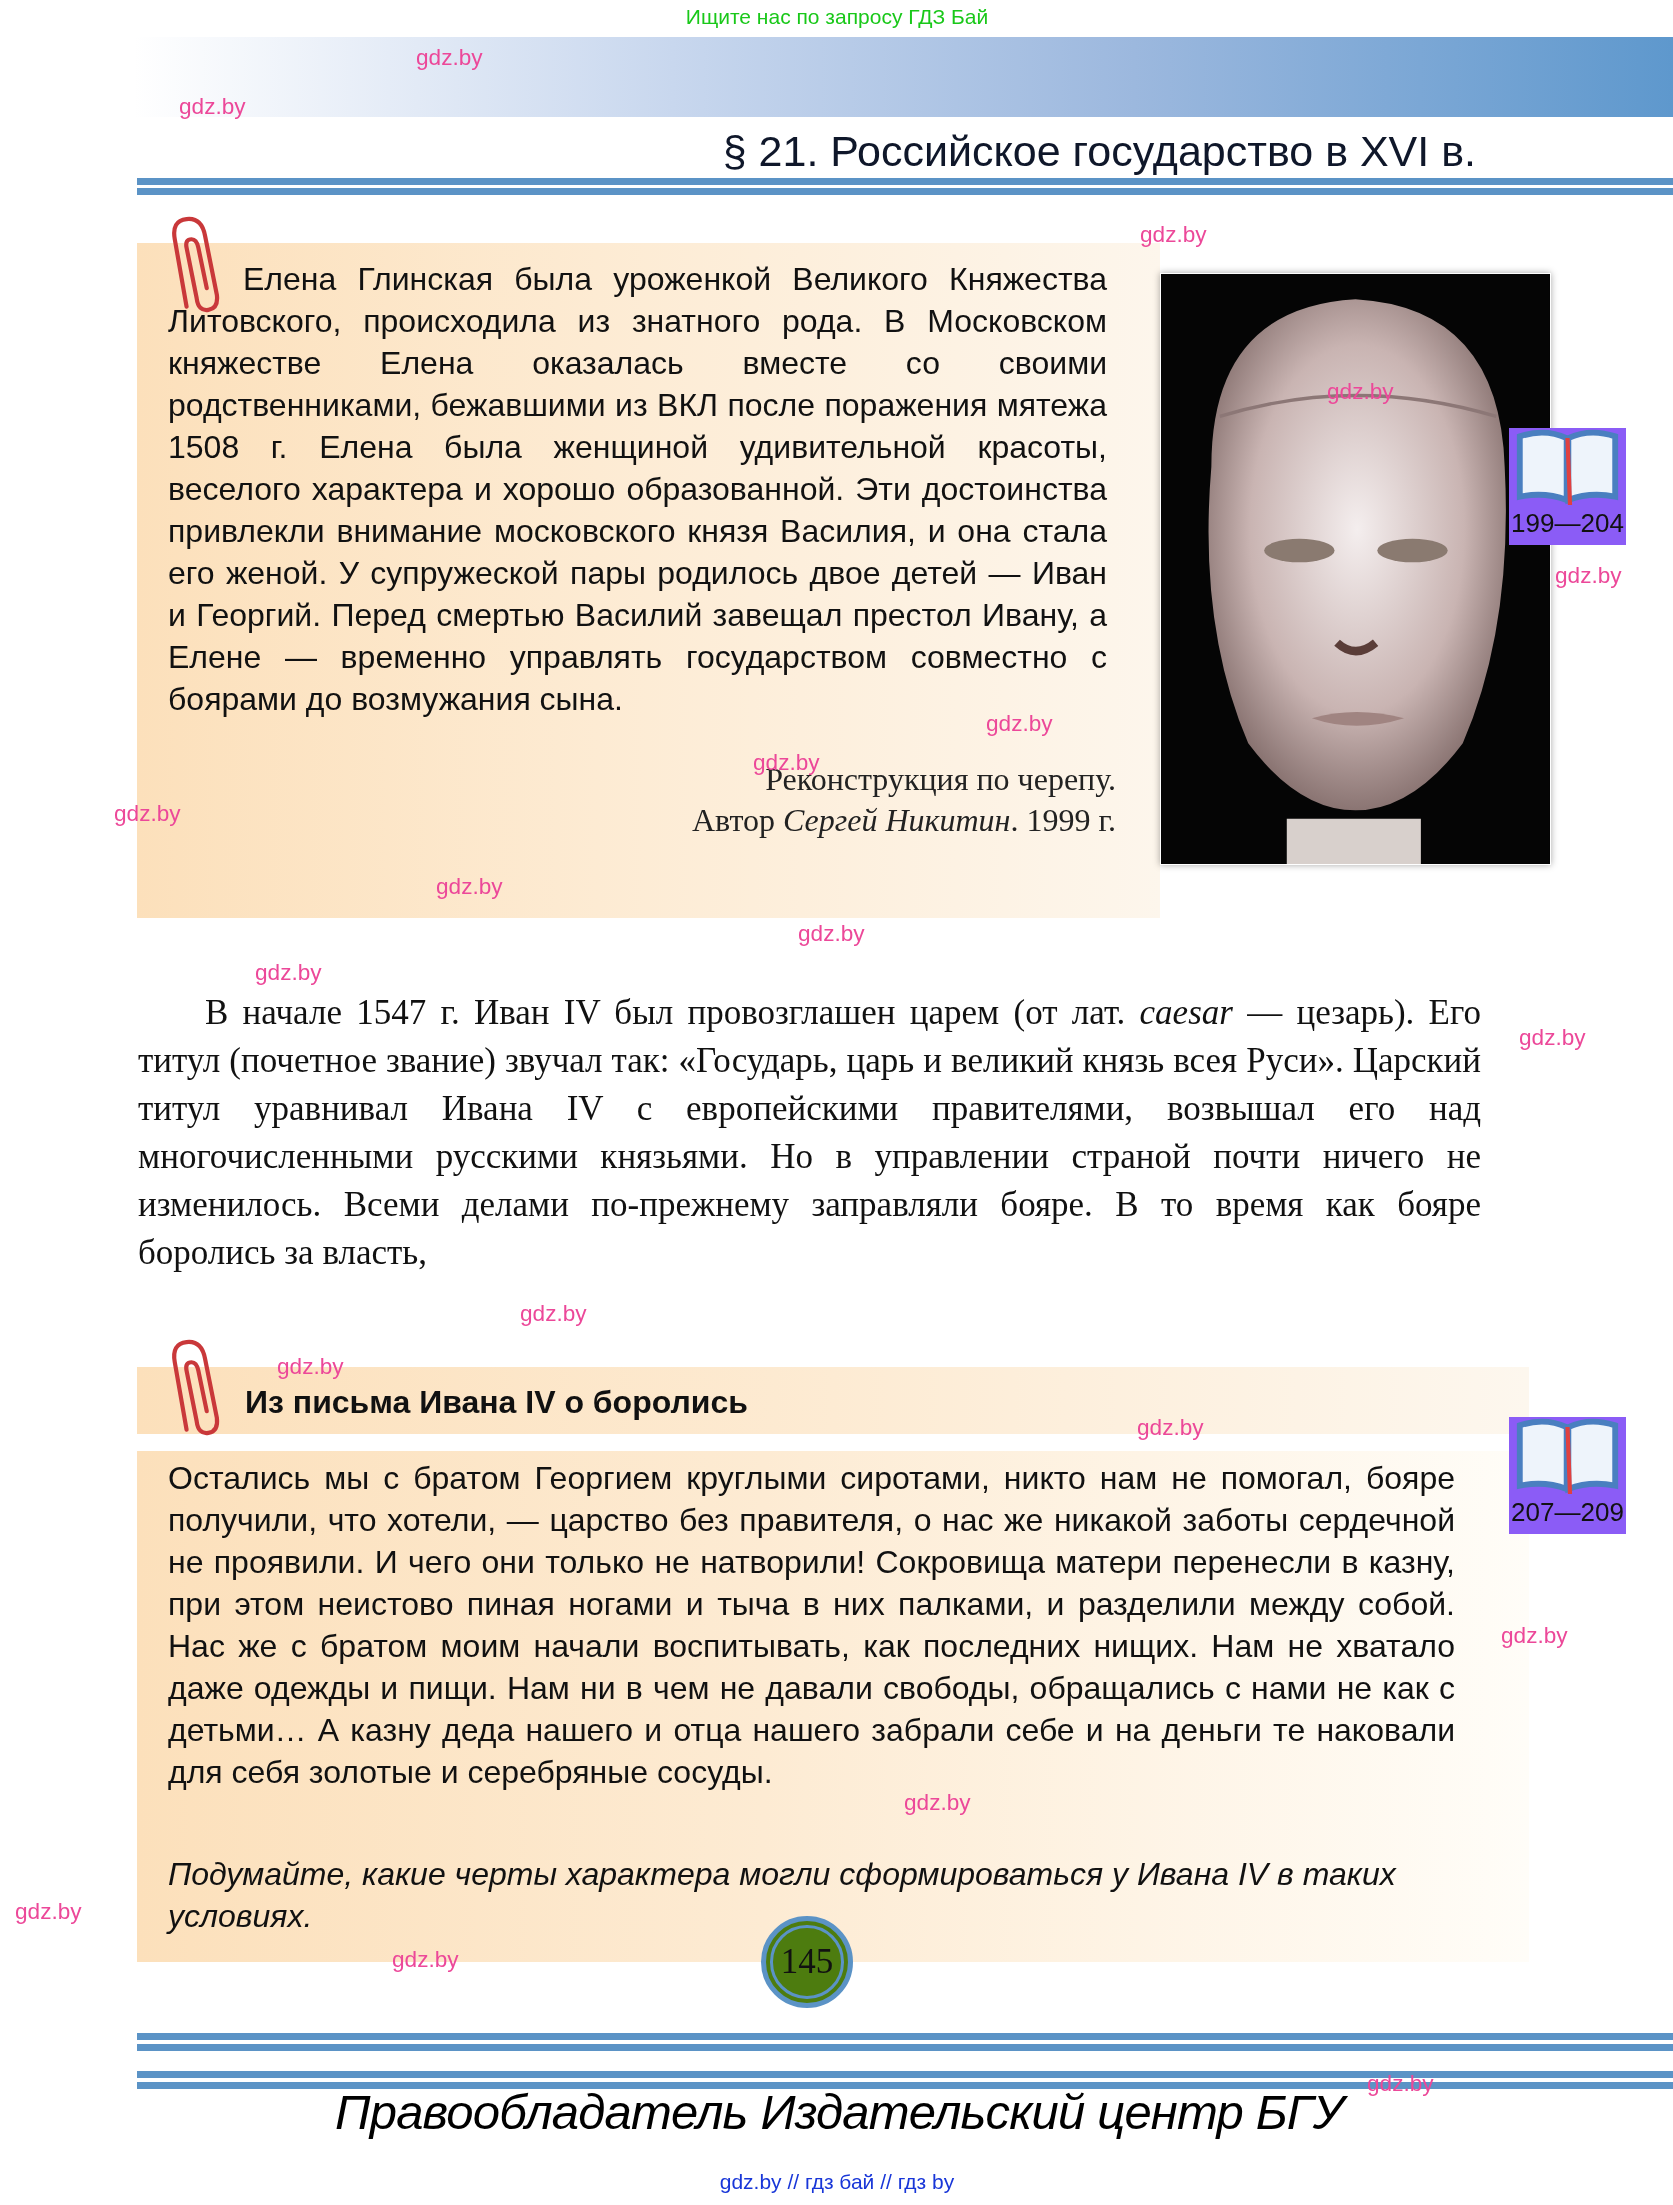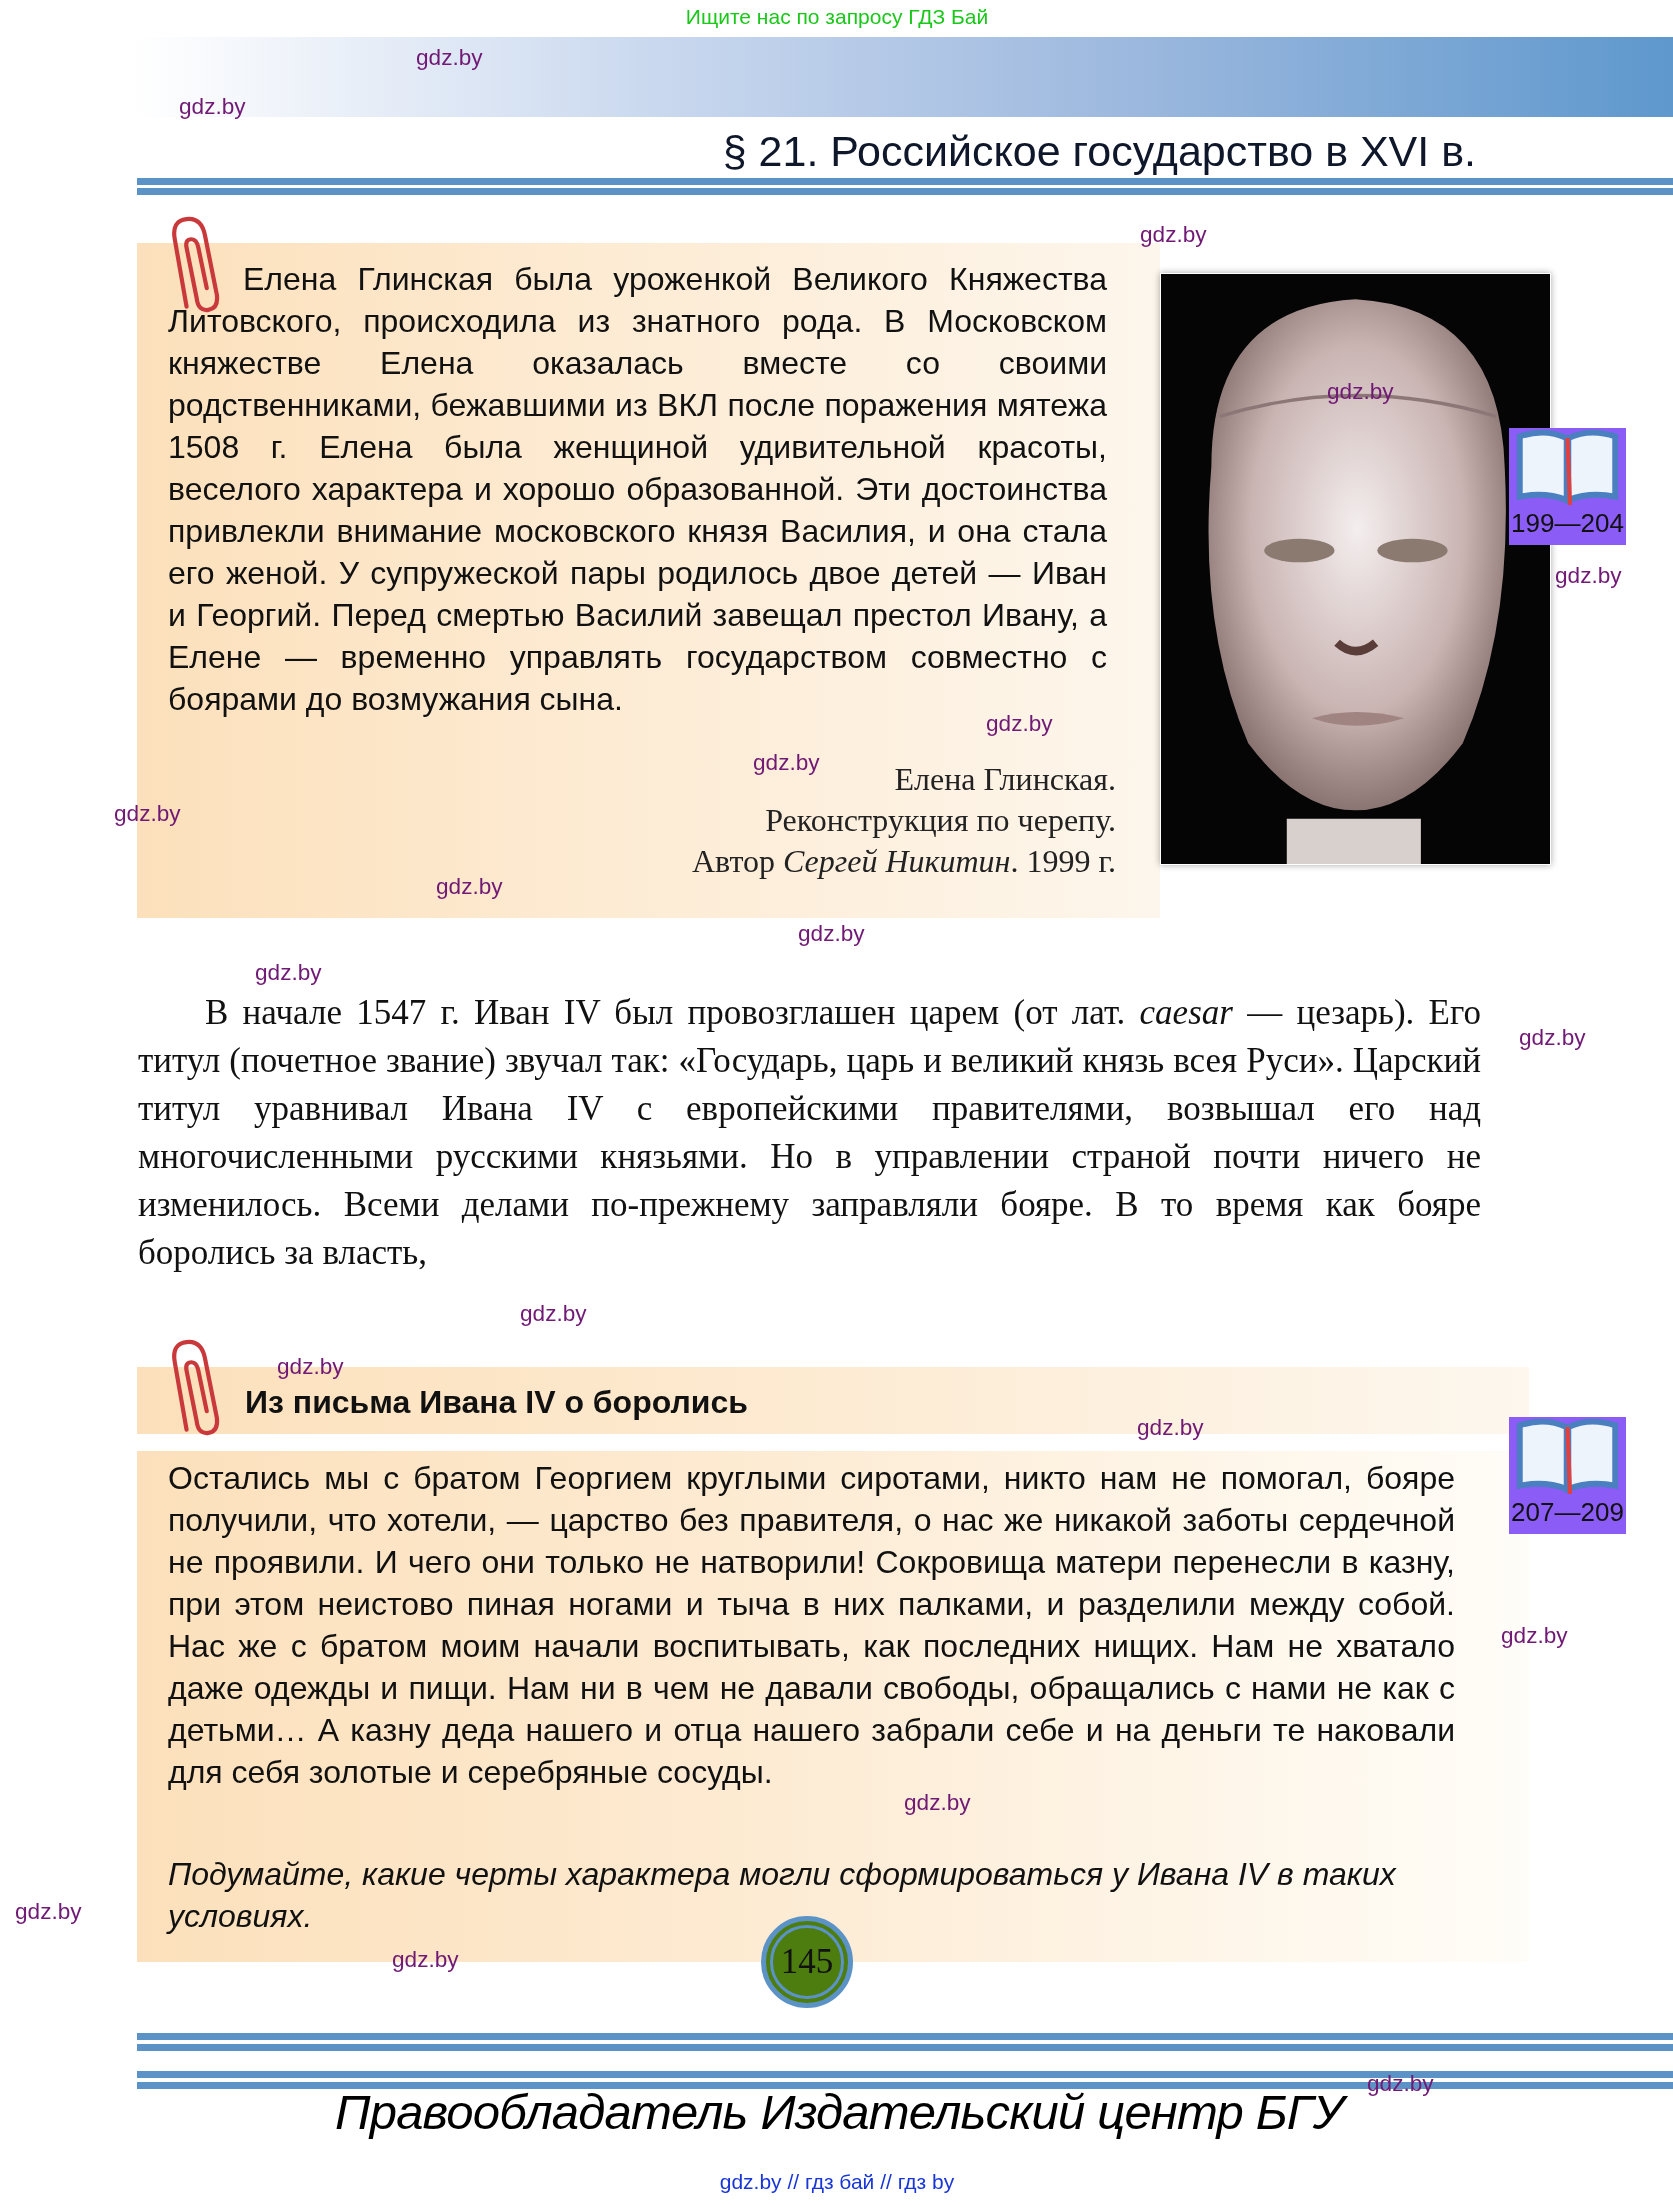--- a/index.html
+++ b/index.html
@@ -2,21 +2,21 @@
 <html style="font-size:13.4px"><head>
 <meta charset="utf-8">
 <style>
   html, body { margin:0; padding:0; }
   body { width:1674px; height:2205px; background:#ffffff; position:relative; overflow:hidden; font-family:"Liberation Sans", sans-serif; color:#111; }
   .abs { position:absolute; }
   .top-banner { left:0; top:5px; width:1674px; text-align:center; font-size:21px; color:#19c819; }
   .header-band { left:134px; top:37px; width:1539px; height:80px; background:linear-gradient(90deg,#ffffff 0%,#c8d7ee 35%,#9cb8de 65%,#5e98cd 100%); }
   .section-title { right:198px; top:127px; font-size:43px; color:#0f172a;text-align:center; }
   .rule { left:137px; width:1537px; height:6.7px; background:#5b93c6; }
-  .wm { font-size:22.6px; color:#701a75; }
+  .wm { font-size:22.6px; color:#ec4899; }
   .box1 { left:137px; top:243px; width:1023px; height:675px; background:linear-gradient(90deg,#fce0bb 0%,#fdebd3 45%,#fdf6ec 100%); }
   .box1-text { left:168px; top:258px; width:939px; font-size:32px; line-height:42px; text-align:justify; }
   .box1-text .first { text-indent:75px; }
   .caption { right:558px; top:759px; width:587px; text-align:right; font-family:"Liberation Serif", serif; font-size:32px; line-height:41px; color:#222; }
   .portrait { left:1160px; top:273px; width:389px; height:590px; background:#050505; box-shadow:0 0 6.7px rgba(0,0,0,0.35); border:1.7px solid #fff; overflow:hidden; }
   .ref { background:#8b5cf6; text-align:center; }
   .ref-label { font-size:26px; color:#111; }
   .main-text { left:138px; top:989px; width:1343px; font-family:"Liberation Serif", serif; font-size:35px; line-height:48px; text-align:justify; }
   .main-text p { margin:0; text-indent:67px; }
   .box2-head { left:137px; top:1367px; width:1392px; height:67px; background:linear-gradient(90deg,#fce0bb 0%,#fdebd3 50%,#fdf7ee 100%); }
@@ -43,21 +43,20 @@
 <div class="abs rule" style="top:188px;"></div>
 
 <div class="abs box1"></div>
 <svg class="abs" style="left:168px;top:214px;" width="59" height="101" viewBox="0 0 70 120">
   <path d="M22 110 L8 30 Q4 8 22 6 Q40 4 44 26 L58 96 Q60 112 48 114 Q36 116 34 100 L22 40 Q20 30 28 30 Q34 30 36 40 L46 88" fill="none" stroke="#c9383a" stroke-width="5" stroke-linecap="round"></path>
 </svg>
 <div class="abs box1-text">
   <div class="first">Елена Глинская была уроженкой Великого Княжества Литовского, происходила из знатного рода. В Московском княжестве Елена оказалась вместе со своими родственниками, бежавшими из ВКЛ после поражения мятежа 1508 г. Елена была женщиной удивительной красоты, веселого характера и хорошо образованной. Эти достоинства привлекли внимание московского князя Василия, и она стала его женой. У супружеской пары родилось двое детей — Иван и Георгий. Перед смертью Василий завещал престол Ивану, а Елене — временно управлять государством совместно с боярами до возмужания сына.</div>
 </div>
 <div class="abs caption">
-  <div>Елена Глинская.</div>
   <div>Реконструкция по черепу.</div>
   <div><span>Автор </span><i>Сергей Никитин</i><span>. 1999 г.</span></div>
 </div>
 
 <div class="abs portrait">
   <svg width="389" height="590" viewBox="0 0 464 704">
     <defs>
       <radialGradient id="face" cx="50%" cy="45%" r="60%">
         <stop offset="0%" stop-color="#f4eeee"></stop>
         <stop offset="60%" stop-color="#c9b4b2"></stop>

